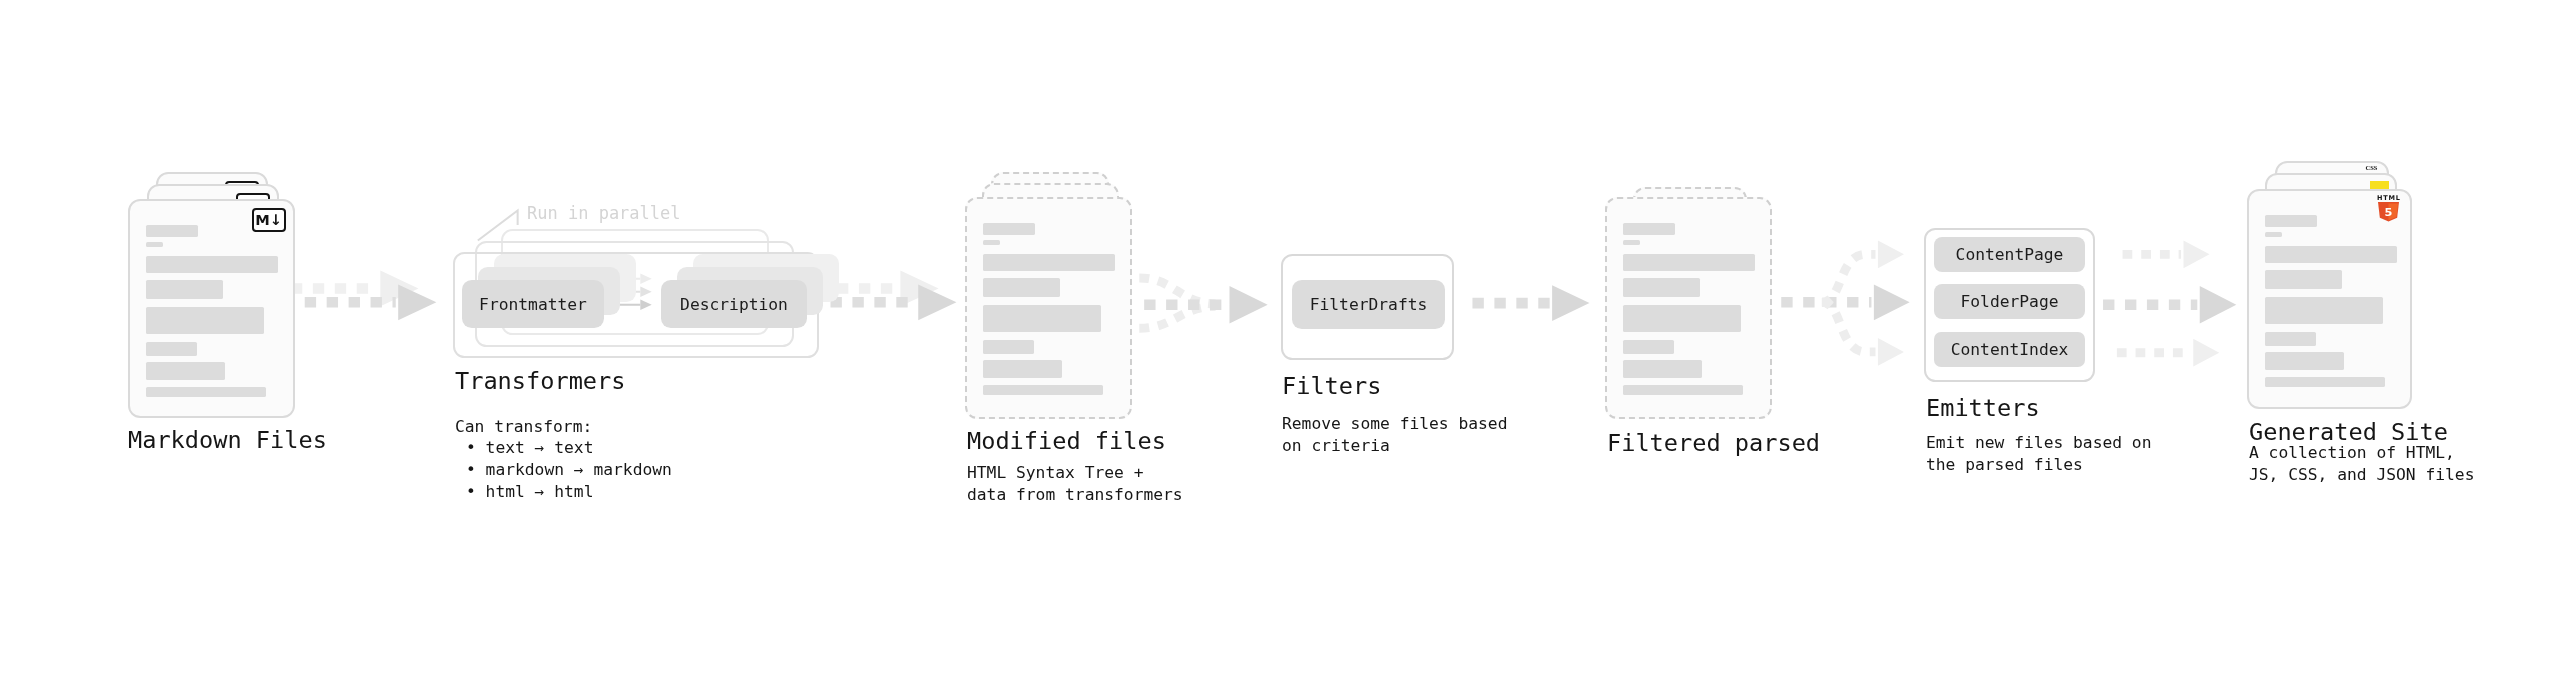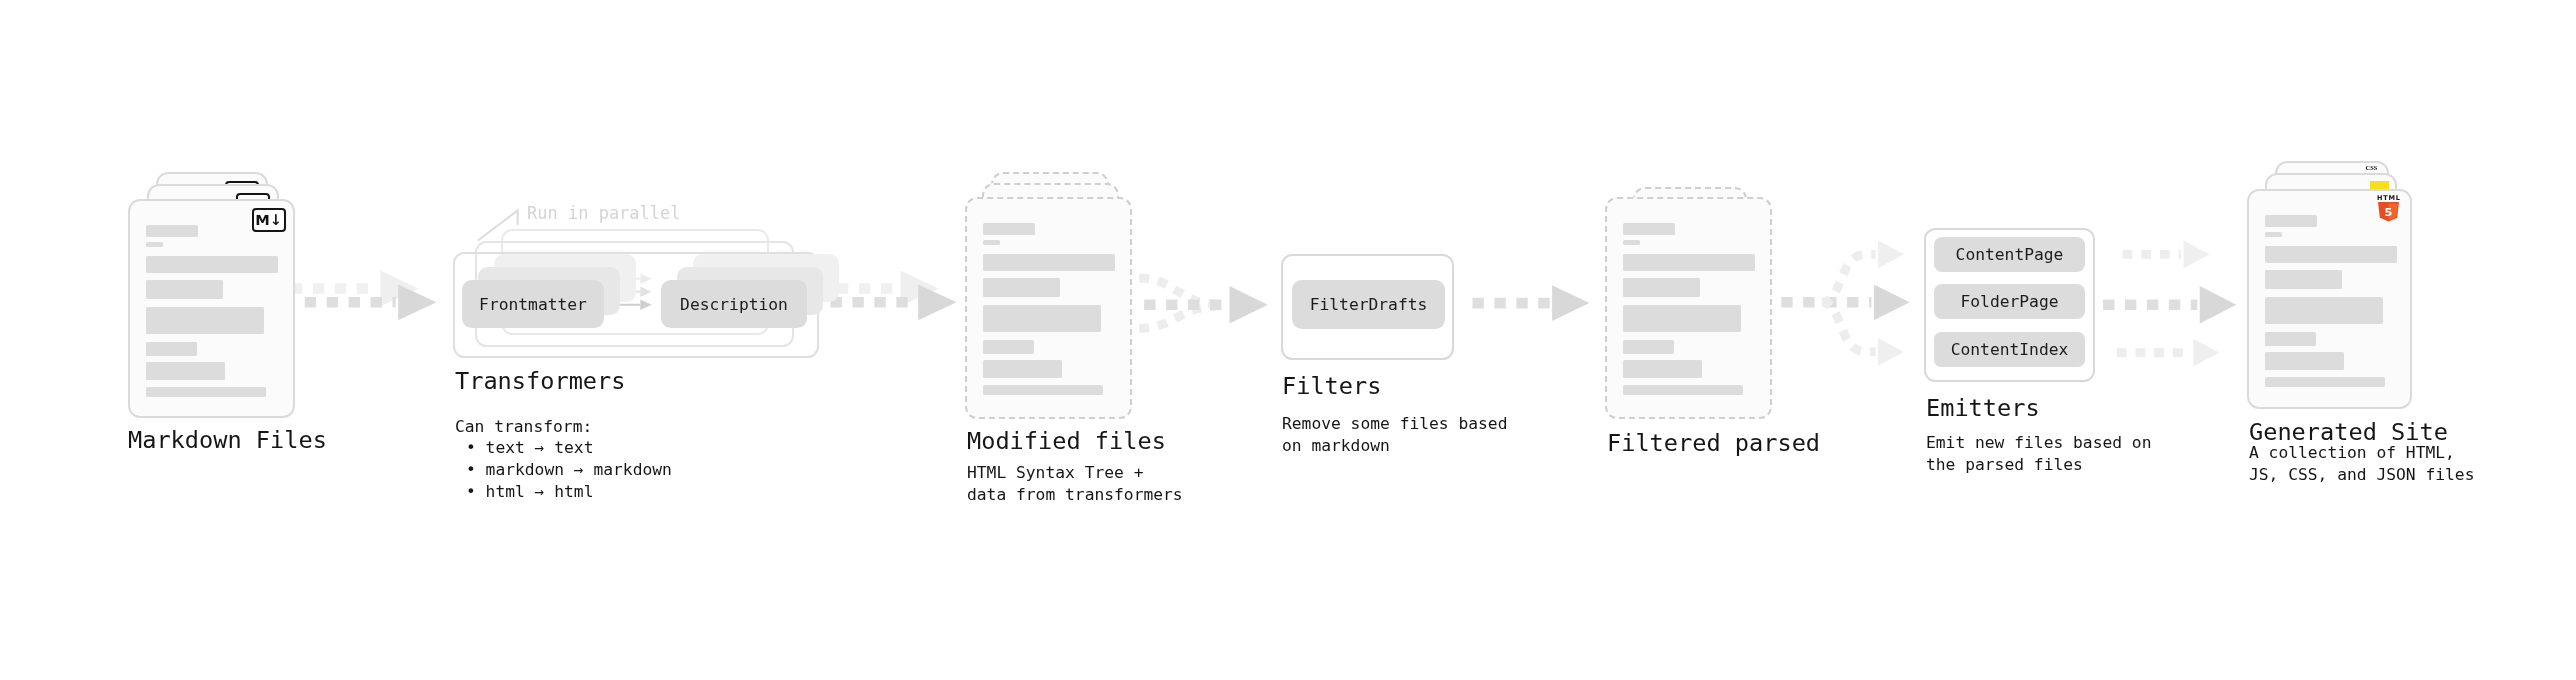--- a/index.html
+++ b/index.html
@@ -183,21 +183,21 @@
       <span class="line">data from transformers</span>
     </div>
   </section>
 
   <section>
     <div class="container opaque" style="left:1281px;top:254px;width:173px;height:106px"></div>
     <div class="pill" style="left:1292px;top:280px;width:153px;height:49px">FilterDrafts</div>
     <div class="label" style="left:1282px;top:372px">Filters</div>
     <div class="desc" style="left:1282px;top:413px">
       <span class="line">Remove some files based</span>
-      <span class="line">on markdown</span>
+      <span class="line">on criteria</span>
     </div>
   </section>
 
   <section>
     <div class="card dashed" style="left:1633px;top:187px;width:114px;height:219px"></div>
     <div class="card dashed" style="left:1605px;top:197px;width:167px;height:222px">
       <div class="bars">
           <div class="bar" style="width: 52px; height: 11.4px; margin-top: 0px;"></div>
           <div class="bar" style="width: 17px; height: 4.9px; margin-top: 4.9px;"></div>
           <div class="bar" style="width: 132px; height: 17px; margin-top: 9.8px;"></div>

